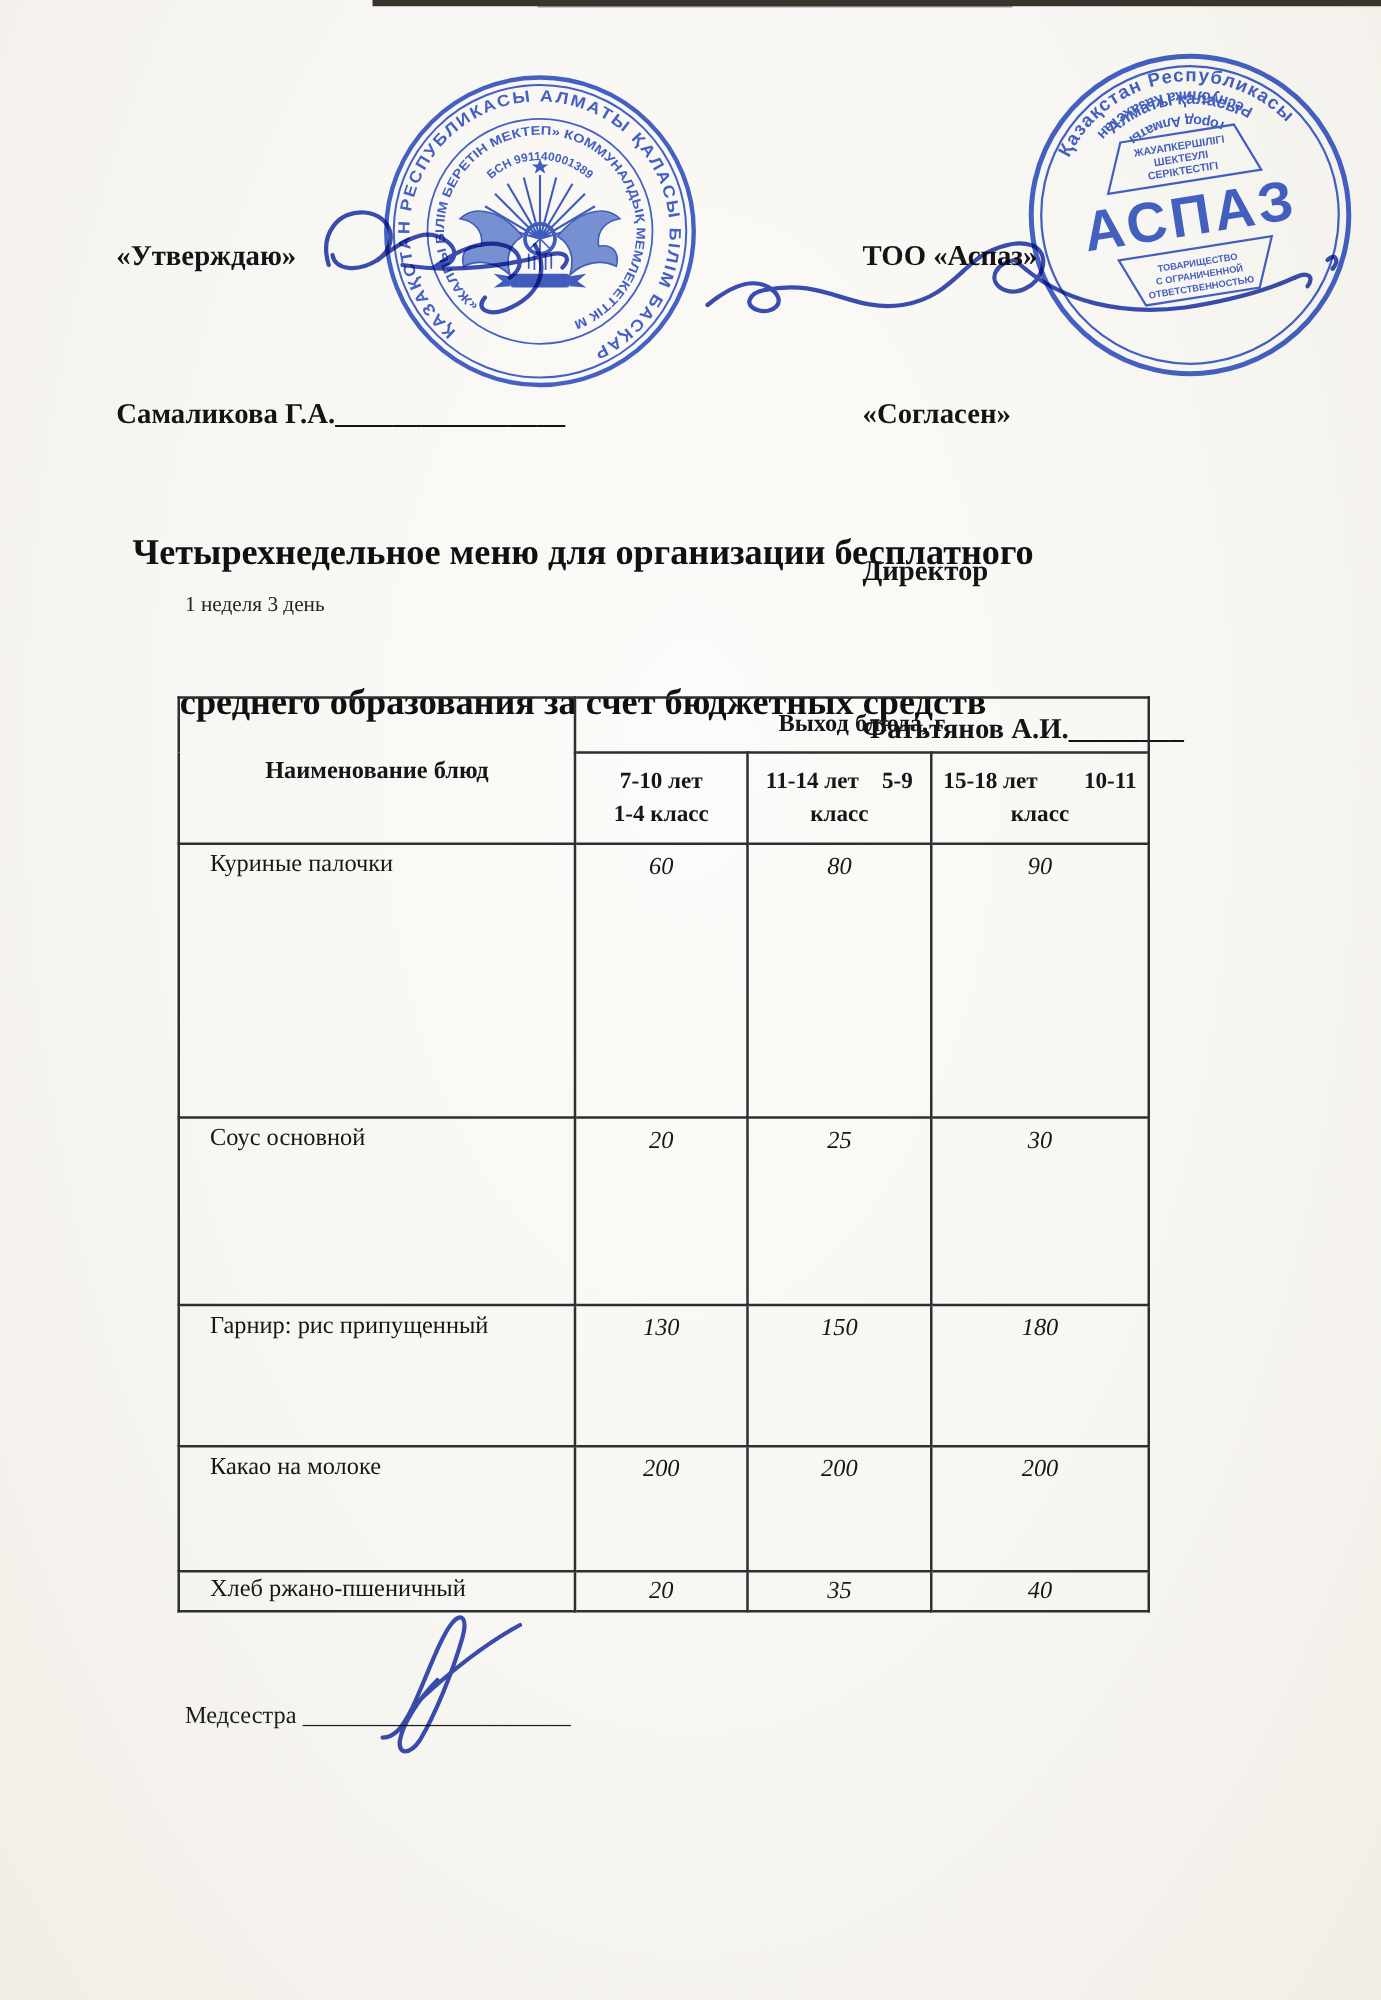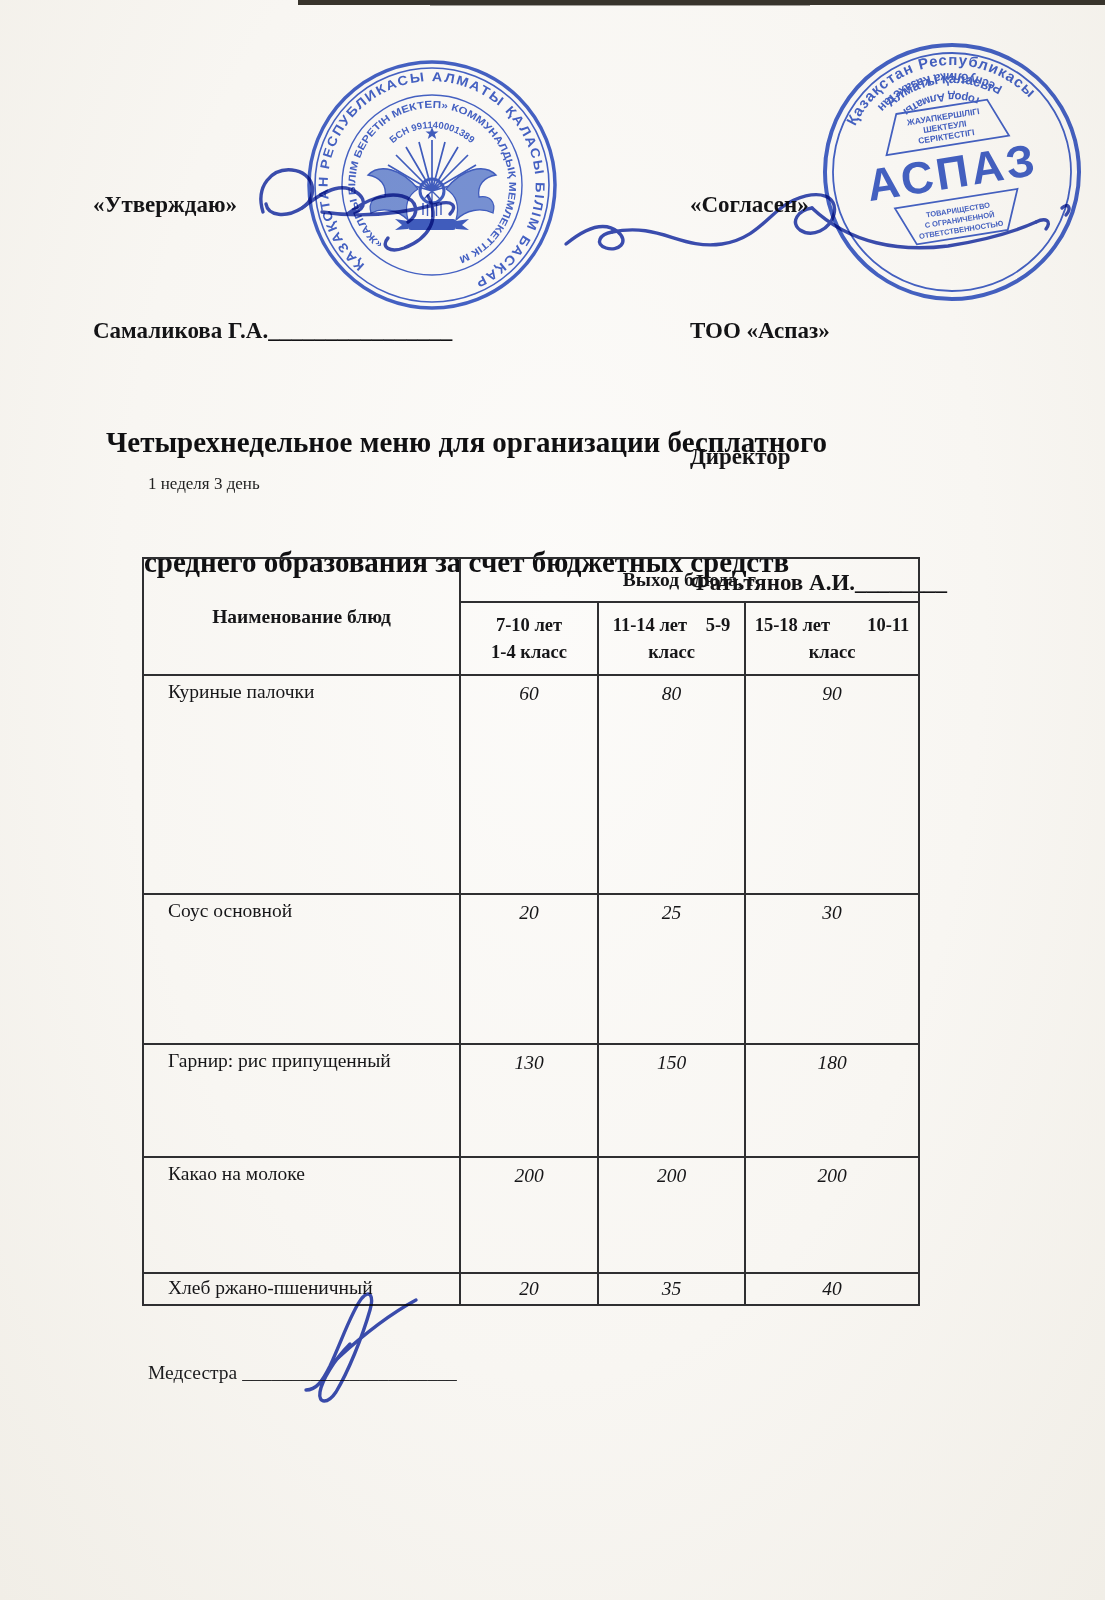--- a/index.html
+++ b/index.html
@@ -41,22 +41,22 @@
 <div class="page"></div>
 <div class="scan-bar" style="top:0;left:298px;width:807px;height:5px;"></div>
 <div class="scan-bar" style="top:4px;left:430px;width:380px;height:2px;opacity:.45;"></div>
 
 <div class="hdr hdr-left">
   <div>«Утверждаю»</div>
   <div>Самаликова Г.А.________________</div>
 </div>
 
 <div class="hdr hdr-right">
+  <div>ТОО «Аспаз»</div>
   <div>«Согласен»</div>
-  <div>ТОО «Аспаз»</div>
   <div>Директор</div>
   <div>Фатьтянов А.И.________</div>
 </div>
 
 <svg id="stampSchool" class="stamp" viewBox="-131 -131 262 262">
   <defs>
     <path id="lsOut" d="M -67,80 A 104,104 0 1 1 36,97.6"></path>
     <path id="lsIn" d="M -49,59 A 77,77 0 1 1 27,72"></path>
     <path id="lsBsn" d="M -57,0 A 57,57 0 1 1 57,0"></path>
   </defs>
@@ -168,21 +168,21 @@
       <td class="cell-val">20</td>
       <td class="cell-val">25</td>
       <td class="cell-val">30</td>
     </tr>
     <tr style="height:113px">
       <td class="cell-name">Гарнир: рис припущенный</td>
       <td class="cell-val">130</td>
       <td class="cell-val">150</td>
       <td class="cell-val">180</td>
     </tr>
-    <tr style="height:116px">
+    <tr style="height:100px">
       <td class="cell-name">Какао на молоке</td>
       <td class="cell-val">200</td>
       <td class="cell-val">200</td>
       <td class="cell-val">200</td>
     </tr>
     <tr style="height:32px">
       <td class="cell-name" style="padding-top:3px">Хлеб ржано-пшеничный</td>
       <td class="cell-val" style="padding-top:4px">20</td>
       <td class="cell-val" style="padding-top:4px">35</td>
       <td class="cell-val" style="padding-top:4px">40</td>

